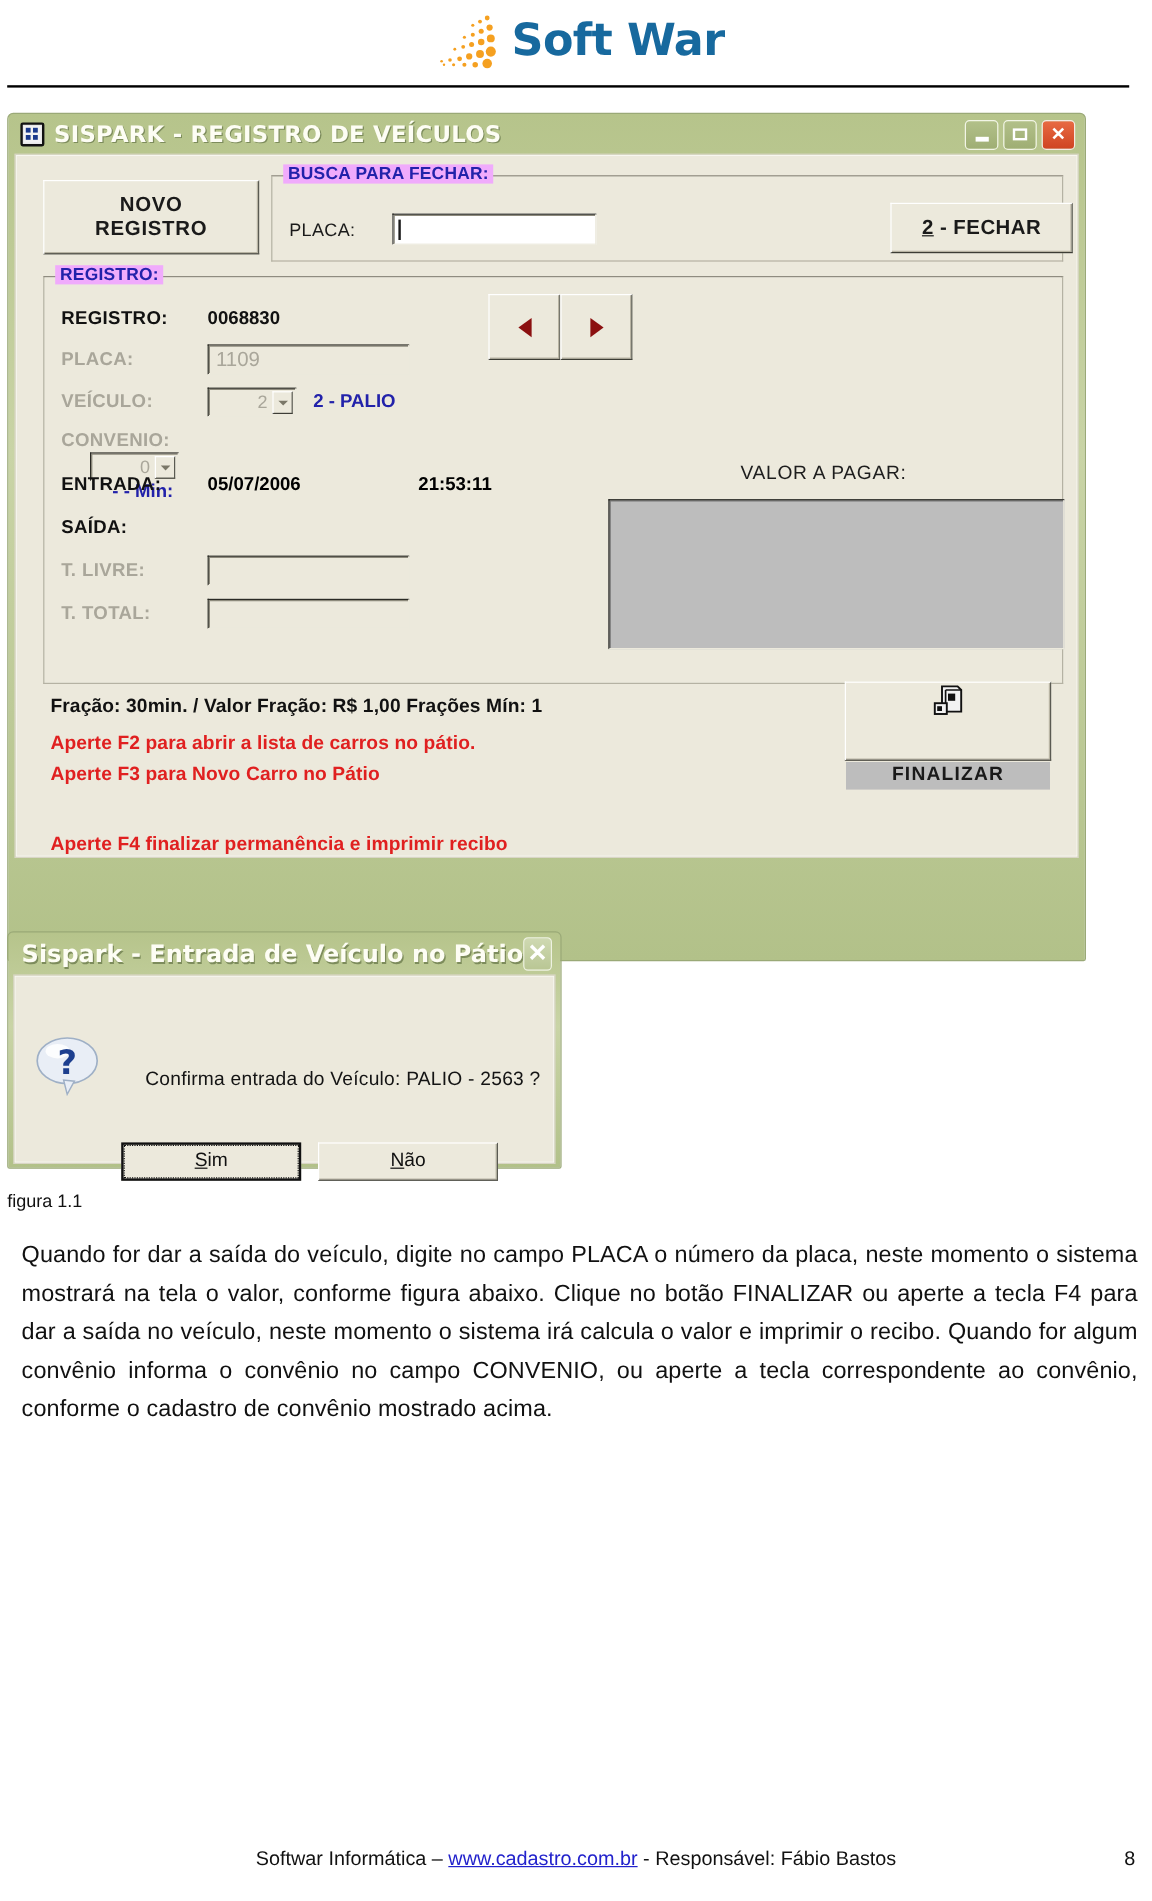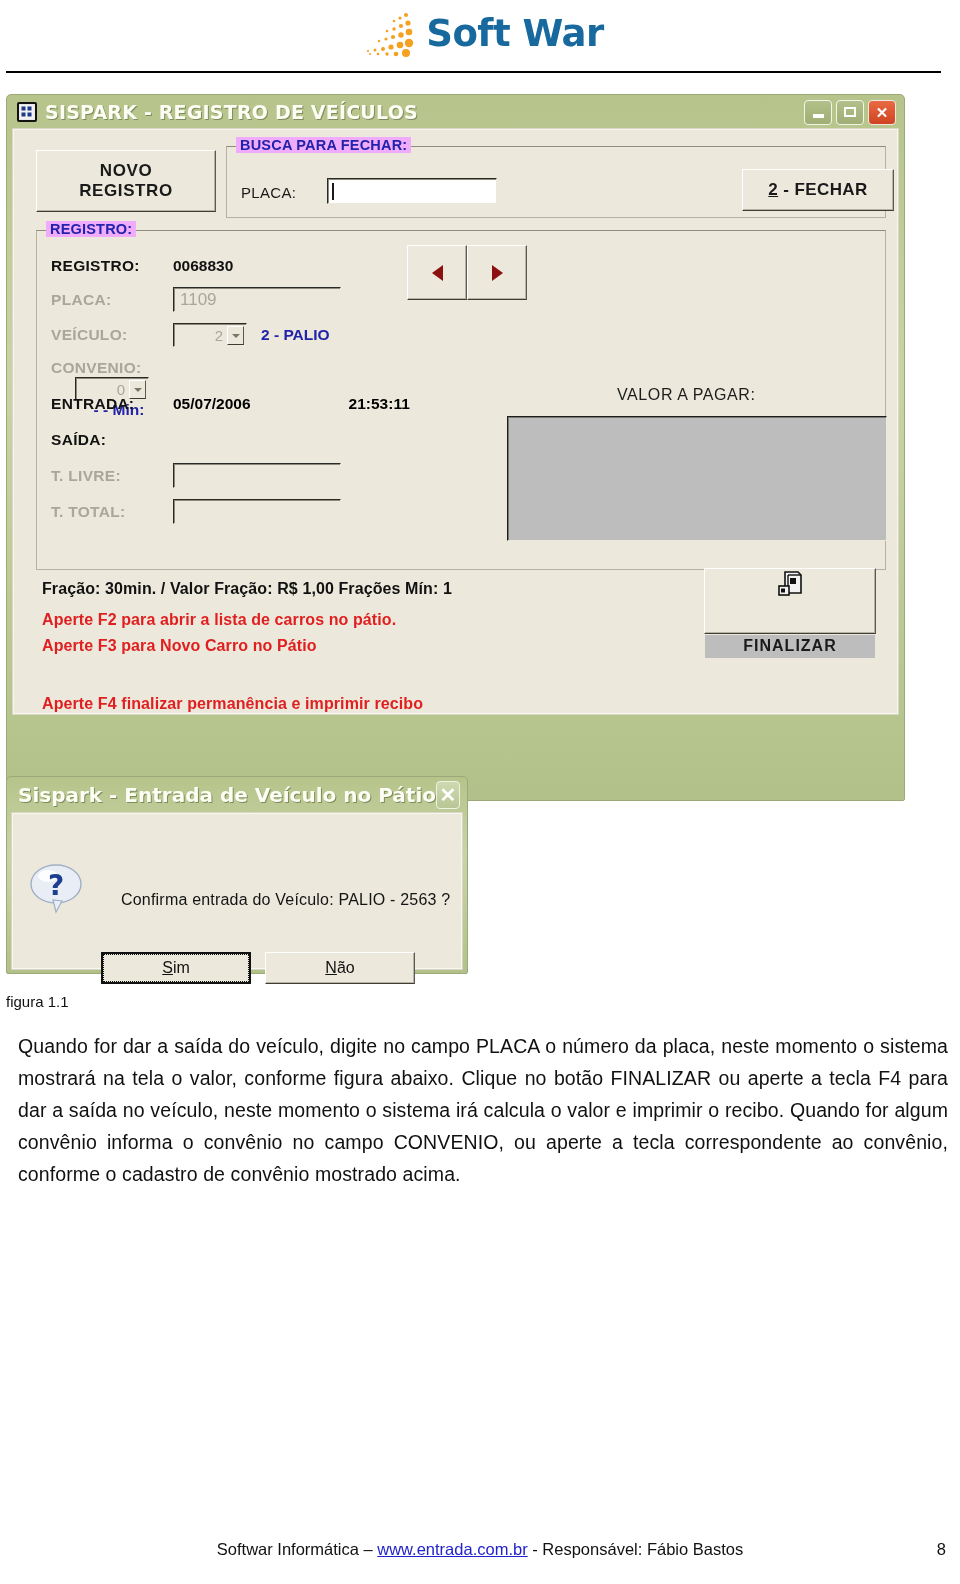--- a/index.html
+++ b/index.html
@@ -477,15 +477,15 @@
     <div class="btn3d dlg-btn btn-nao">
       <span><u>N</u>ão</span>
     </div>
   </div>
 </div>
 
 <div class="figcap">figura 1.1</div>
 <div class="para">Quando for dar a saída do veículo, digite no campo PLACA o número da placa, neste momento o sistema mostrará na tela o valor, conforme figura abaixo. Clique no botão FINALIZAR ou aperte a tecla F4 para dar a saída no veículo, neste momento o sistema irá calcula o valor e imprimir o recibo. Quando for algum convênio informa o convênio no campo CONVENIO, ou aperte a tecla correspondente ao convênio, conforme o cadastro de convênio mostrado acima.</div>
 
 <div class="footer">
-  <span>Softwar Informática – </span><a href="#">www.entrada.com.br</a><span> - Responsável: Fábio Bastos</span>
+  <span>Softwar Informática – </span><a href="#">www.cadastro.com.br</a><span> - Responsável: Fábio Bastos</span>
 </div>
 <div class="pageno">8</div>
 
 </body></html>

